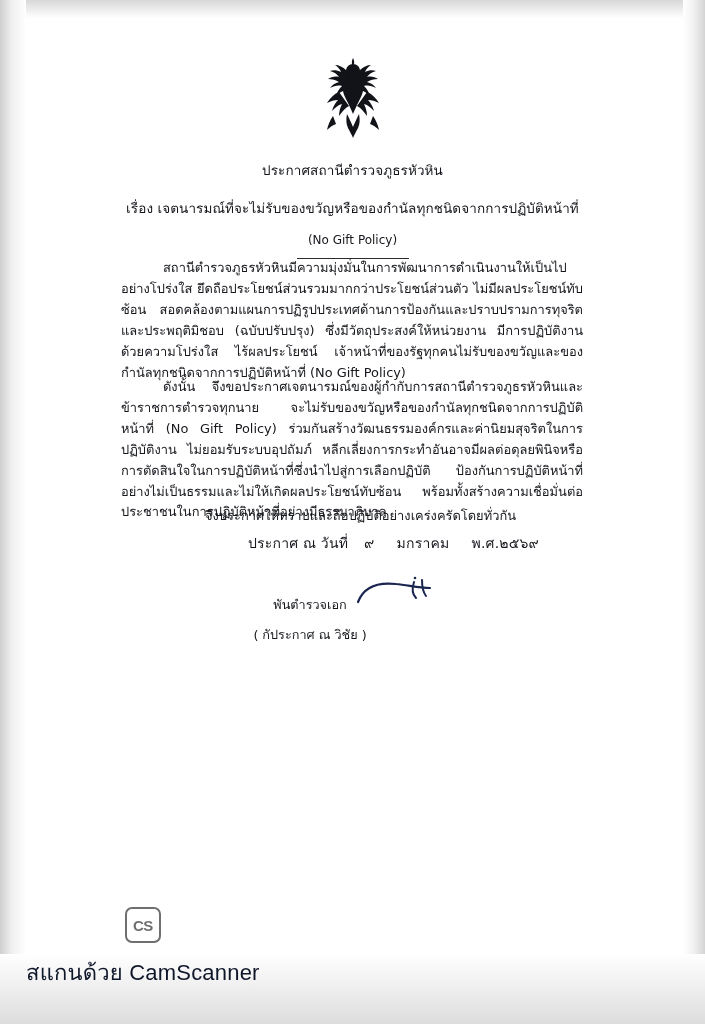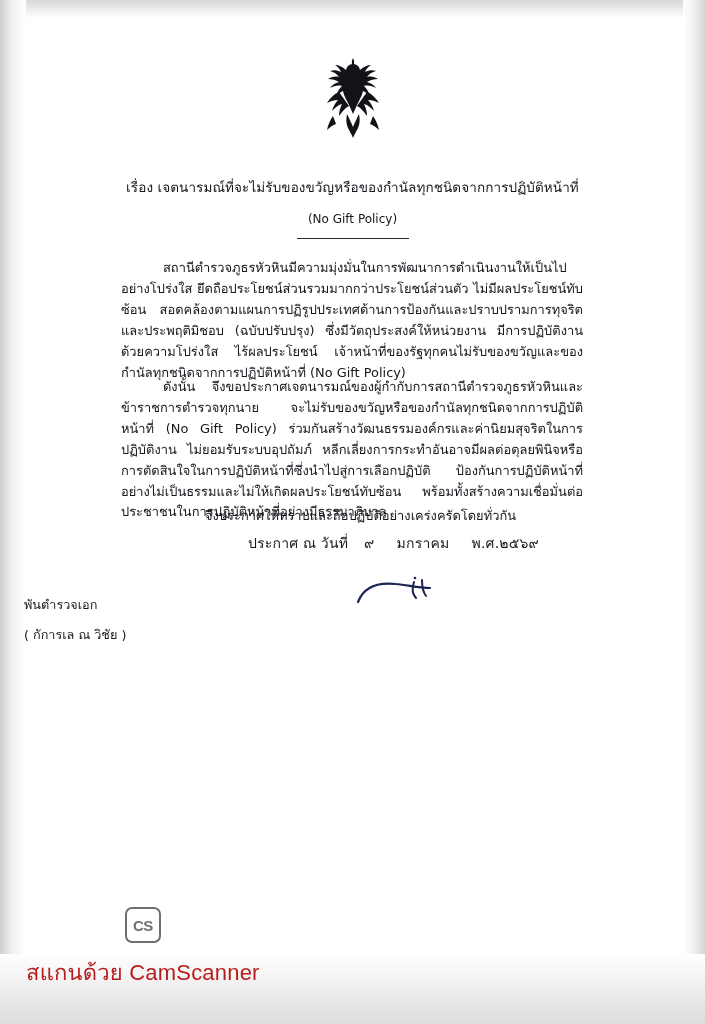--- a/index.html
+++ b/index.html
@@ -127,24 +127,23 @@
     letter-spacing: 0.2px;
   }
   .date-line .sp-sm { display: inline-block; width: 16px; }
   .date-line .sp-md { display: inline-block; width: 22px; }
 
   .signature-block {
     position: absolute;
     left: 0;
     top: 585px;
     width: 620px;
-    text-align: left;
+    text-align: center;
     font-size: 12.7px;
     line-height: 1.9;
-    padding-left: 24px;
   }
   .rank-row {
     position: relative;
     display: inline-block;
   }
   .rank-label {
     position: relative;
     top: 8px;
   }
   .sig-svg {
@@ -173,21 +172,21 @@
     color: #6f6f6f;
     font-size: 15px;
     font-weight: bold;
     display: flex;
     align-items: center;
     justify-content: center;
     letter-spacing: -0.5px;
     font-family: "Liberation Sans", sans-serif;
   }
   .cs-text {
-    color: #b91c1c;
+    color: #0f172a;
     font-size: 22px;
     font-family: "Liberation Sans", sans-serif;
     letter-spacing: 0.2px;
   }
 </style>
 </head>
 <body>
 
 <div class="page">
 
@@ -208,20 +207,21 @@
         <path d="M50 21 c5 0 9 4 10 9 c1 6-2 11-4 15 c-2 4-4 8-6 13 c-2-5-4-9-6-13 c-2-4-5-9-4-15 c1-5 5-9 10-9z"></path>
         <path d="M36 36 c-5 2-9 6-12 11 c4-2 7-3 11-3 c-3 3-5 7-6 11 c3-3 6-6 10-7 c-2 4-3 8-3 12 c3-4 6-8 10-10z"></path>
         <path d="M64 36 c5 2 9 6 12 11 c-4-2-7-3-11-3 c3 3 5 7 6 11 c-3-3-6-6-10-7 c2 4 3 8 3 12 c-3-4-6-8-10-10z"></path>
         <path d="M44 58 c2 4 4 8 6 13 c2-5 4-9 6-13 c1 5 1 10-1 14 c-2 4-4 7-5 10 c-1-3-3-6-5-10 c-2-4-2-9-1-14z"></path>
         <path d="M30 60 c-3 4-5 9-6 14 c3-3 6-5 9-6z"></path>
         <path d="M70 60 c3 4 5 9 6 14 c-3-3-6-5-9-6z"></path>
       </svg>
     </div>
 
     <div class="title-block">
+      <div class="title-line-1">ประกาศสถานีตำรวจภูธรหัวหิน</div>
       <div class="title-line-2">เรื่อง เจตนารมณ์ที่จะไม่รับของขวัญหรือของกำนัลทุกชนิดจากการปฏิบัติหน้าที่</div>
       <div class="title-line-3">(No Gift Policy)</div>
       <div class="rule"></div>
     </div>
 
     <div class="para" id="para-1"><span class="indent"></span><span>สถานีตำรวจภูธรหัวหินมีความมุ่งมั่นในการพัฒนาการดำเนินงานให้เป็นไปอย่างโปร่งใส ยึดถือประโยชน์ส่วนรวมมากกว่าประโยชน์ส่วนตัว ไม่มีผลประโยชน์ทับซ้อน สอดคล้องตามแผนการปฏิรูปประเทศด้านการป้องกันและปราบปรามการทุจริตและประพฤติมิชอบ (ฉบับปรับปรุง) ซึ่งมีวัตถุประสงค์ให้หน่วยงาน มีการปฏิบัติงานด้วยความโปร่งใส ไร้ผลประโยชน์ เจ้าหน้าที่ของรัฐทุกคนไม่รับของขวัญและของกำนัลทุกชนิดจากการปฏิบัติหน้าที่ (No Gift Policy)</span></div>
 
     <div class="para" id="para-2"><span class="indent"></span><span>ดังนั้น จึงขอประกาศเจตนารมณ์ของผู้กำกับการสถานีตำรวจภูธรหัวหินและข้าราชการตำรวจทุกนาย จะไม่รับของขวัญหรือของกำนัลทุกชนิดจากการปฏิบัติหน้าที่ (No Gift Policy) ร่วมกันสร้างวัฒนธรรมองค์กรและค่านิยมสุจริตในการปฏิบัติงาน ไม่ยอมรับระบบอุปถัมภ์ หลีกเลี่ยงการกระทำอันอาจมีผลต่อดุลยพินิจหรือการตัดสินใจในการปฏิบัติหน้าที่ซึ่งนำไปสู่การเลือกปฏิบัติ ป้องกันการปฏิบัติหน้าที่อย่างไม่เป็นธรรมและไม่ให้เกิดผลประโยชน์ทับซ้อน พร้อมทั้งสร้างความเชื่อมั่นต่อประชาชนในการปฏิบัติหน้าที่อย่างมีธรรมาภิบาล</span></div>
 
     <div class="closing">จึงประกาศให้ทราบและถือปฏิบัติอย่างเคร่งครัดโดยทั่วกัน</div>
@@ -234,21 +234,21 @@
       <path d="M6 26 C12 10, 26 6, 44 8 C56 9, 66 12, 78 12" stroke="#1a2550" stroke-width="2.2" fill="none" stroke-linecap="round"></path>
       <path d="M62 6 C60 12, 60 18, 64 22" stroke="#1a2550" stroke-width="2" fill="none" stroke-linecap="round"></path>
       <path d="M70 4 C70 10, 71 16, 74 20" stroke="#1a2550" stroke-width="2" fill="none" stroke-linecap="round"></path>
       <circle cx="63" cy="2" r="1.3" fill="#1a2550"></circle>
     </svg>
 
     <div class="signature-block">
       <div class="rank-row">
         <span class="rank-label">พันตำรวจเอก</span>
       </div>
-      <div class="sig-name">( กัการเล ณ วิชัย )</div>
+      <div class="sig-name">( กัประกาศ ณ วิชัย )</div>
     </div>
 
   </div>
 
   <div class="watermark">
     <div class="cs-logo">CS</div>
     <div class="cs-text">สแกนด้วย CamScanner</div>
   </div>
 
 </div>

